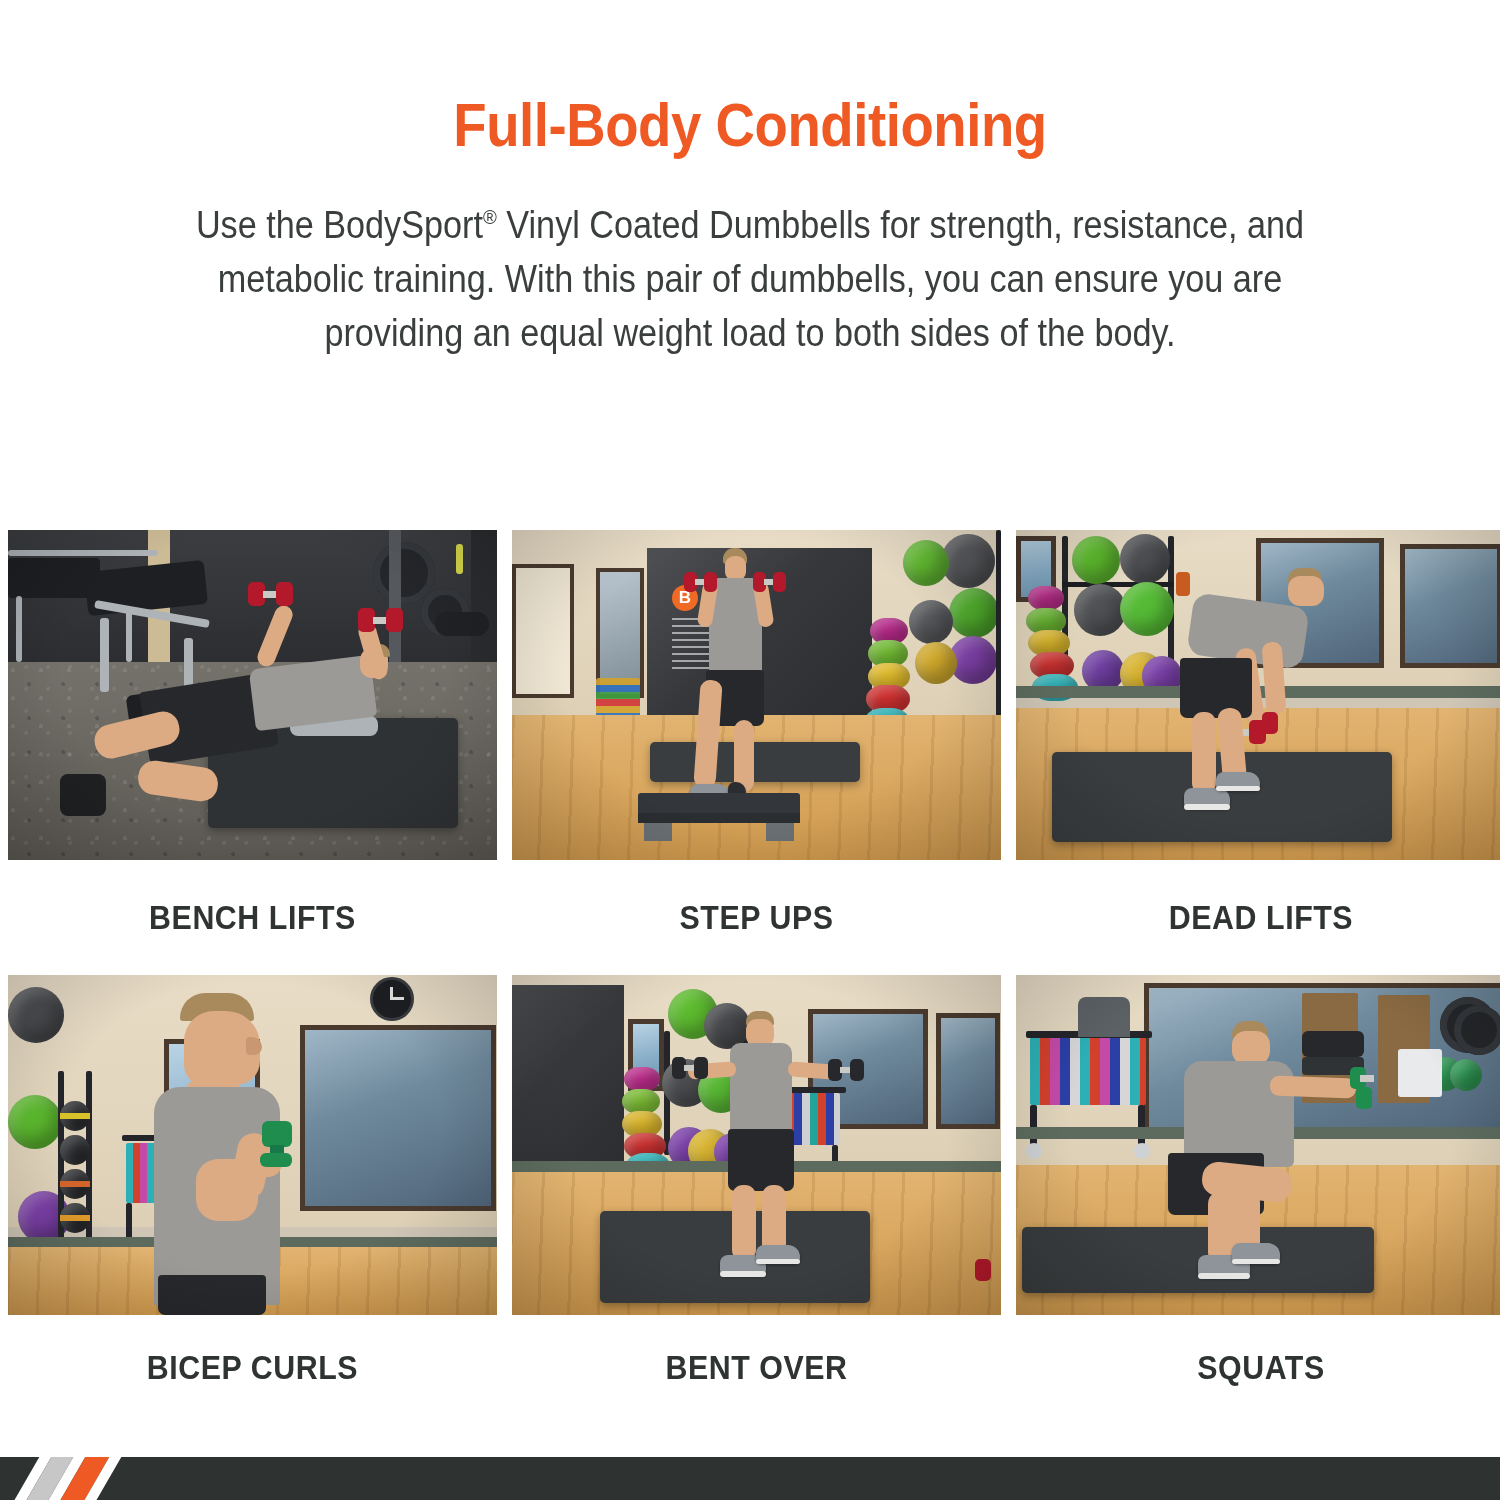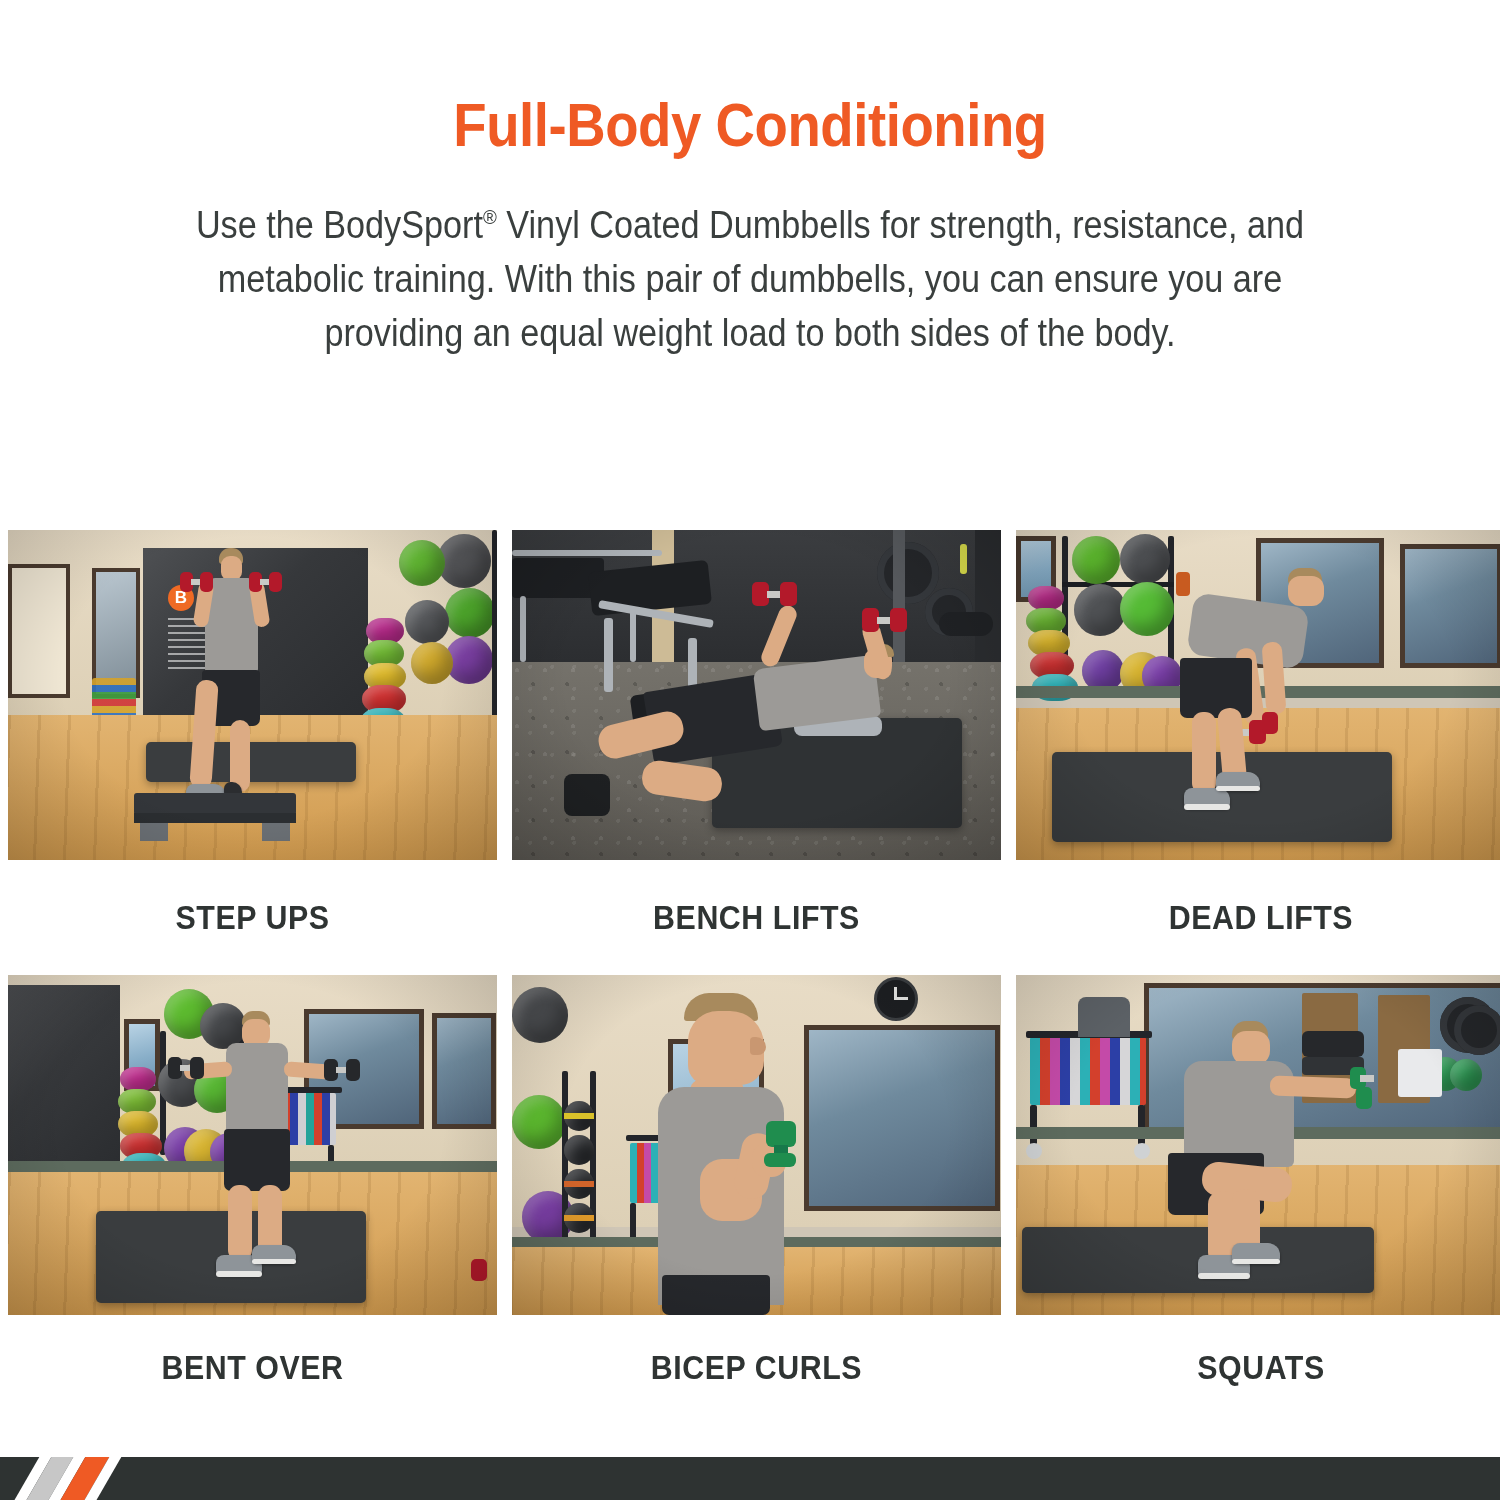--- a/index.html
+++ b/index.html
@@ -162,20 +162,66 @@
 <body>
 
 <div class="page">
 
   <div class="header">
     <div class="title">Full-Body Conditioning</div>
     <p class="subtitle"><span>Use the BodySport</span><sup>®</sup><span> Vinyl Coated Dumbbells for strength, resistance, and metabolic training. With this pair of dumbbells, you can ensure you are providing an equal weight load to both sides of the body.</span></p>
   </div>
 
   <div class="grid">
+
+    <div class="cell">
+      <div class="photo">
+        <div class="layer wall dark" style="height:42%"></div>
+        <div class="layer" style="left:140px;top:0;width:22px;height:140px;background:#cdbb96;"></div>
+        <div class="layer bench-frame" style="left:0;top:20px;width:150px;height:6px;"></div>
+        <div class="layer bench-pad" style="left:0;top:28px;width:92px;height:40px;border-radius:4px;"></div>
+        <div class="layer bench-frame" style="left:8px;top:66px;width:6px;height:66px;"></div>
+        <div class="layer bench-frame" style="left:118px;top:66px;width:6px;height:66px;"></div>
+
+        <div class="layer plate" style="right:62px;top:12px;width:62px;height:62px;"></div>
+        <div class="layer plate" style="right:28px;top:58px;width:48px;height:48px;"></div>
+        <div class="layer" style="right:0;top:0;width:26px;height:150px;background:#2a2c2f;"></div>
+        <div class="layer" style="right:96px;top:0;width:12px;height:190px;background:#55585c;"></div>
+        <div class="layer" style="right:8px;top:82px;width:54px;height:24px;background:#1f2124;border-radius:12px;"></div>
+        <div class="layer" style="right:34px;top:14px;width:7px;height:30px;background:#d6d94a;border-radius:3px;"></div>
+
+        <div class="layer floor-rubber" style="height:60%"></div>
+        <div class="layer mat" style="left:200px;top:188px;width:250px;height:110px;background:#2f3234;"></div>
+
+        <div class="layer bench-pad" style="left:78px;top:36px;width:120px;height:44px;transform:rotate(-6deg);"></div>
+        <div class="layer bench-frame" style="left:86px;top:80px;width:116px;height:8px;transform:rotate(10deg);"></div>
+        <div class="layer bench-frame" style="left:92px;top:88px;width:9px;height:74px;"></div>
+        <div class="layer bench-frame" style="left:176px;top:108px;width:9px;height:72px;"></div>
+        <div class="layer bench-pad" style="left:120px;top:152px;width:200px;height:48px;transform:rotate(-8deg);"></div>
+        <div class="layer" style="left:52px;top:244px;width:46px;height:42px;background:#1e2022;border-radius:8px;"></div>
+        <div class="layer bench-frame" style="left:282px;top:186px;width:88px;height:20px;border-radius:8px;"></div>
+
+        <div class="layer shorts" style="left:136px;top:152px;width:130px;height:74px;transform:rotate(-9deg);"></div>
+        <div class="layer shirt" style="left:244px;top:132px;width:122px;height:62px;transform:rotate(-7deg);"></div>
+        <div class="layer skin" style="left:352px;top:118px;width:28px;height:30px;border-radius:12px;"></div>
+        <div class="layer hair" style="left:358px;top:114px;width:24px;height:13px;border-radius:10px 10px 2px 2px;"></div>
+        <div class="layer skin" style="left:258px;top:74px;width:18px;height:64px;border-radius:9px;transform:rotate(22deg);"></div>
+        <div class="layer skin" style="left:356px;top:92px;width:18px;height:58px;border-radius:9px;transform:rotate(-16deg);"></div>
+        <div class="layer db-red" style="left:240px;top:52px;width:17px;height:24px;"></div>
+        <div class="layer db-bar" style="left:255px;top:61px;width:16px;height:7px;"></div>
+        <div class="layer db-red" style="left:268px;top:52px;width:17px;height:24px;"></div>
+        <div class="layer db-red" style="left:350px;top:78px;width:17px;height:24px;"></div>
+        <div class="layer db-bar" style="left:365px;top:87px;width:16px;height:7px;"></div>
+        <div class="layer db-red" style="left:378px;top:78px;width:17px;height:24px;"></div>
+        <div class="layer skin" style="left:86px;top:188px;width:86px;height:34px;border-radius:16px;transform:rotate(-14deg);"></div>
+        <div class="layer skin" style="left:130px;top:234px;width:80px;height:34px;border-radius:16px;transform:rotate(8deg);"></div>
+        <div class="layer vignette"></div>
+      </div>
+      <div class="caption">BENCH LIFTS</div>
+    </div>
 
     <div class="cell">
       <div class="photo">
         <div class="layer wall cream" style="height:58%"></div>
         <div class="layer banner-wall" style="left:135px;top:18px;width:225px;height:172px;"></div>
         <div class="layer blogo" style="left:160px;top:55px;width:26px;height:26px;font-size:17px;">B</div>
         <div class="layer" style="left:160px;top:88px;width:40px;height:52px;background:repeating-linear-gradient(180deg,rgba(255,255,255,.55) 0 2px,transparent 2px 7px);"></div>
 
         <div class="layer" style="left:0;top:34px;width:62px;height:134px;background:#efe6d3;border:4px solid #4a3a2e;"></div>
         <div class="layer" style="left:84px;top:38px;width:48px;height:130px;background:linear-gradient(160deg,#b9c6cf,#7e8c96);border:4px solid #4a3a2e;"></div>
@@ -215,66 +261,20 @@
         <div class="layer shoe-sole" style="left:178px;top:268px;width:40px;height:5px;border-radius:3px;"></div>
         <div class="layer shoe" style="left:216px;top:252px;width:18px;height:14px;background:#2b2d30;"></div>
 
         <div class="layer step-top" style="left:126px;top:263px;width:162px;height:22px;"></div>
         <div class="layer step-leg" style="left:132px;top:283px;width:28px;height:28px;"></div>
         <div class="layer step-leg" style="left:254px;top:283px;width:28px;height:28px;"></div>
         <div class="layer" style="left:126px;top:283px;width:162px;height:10px;background:#2b2e31;"></div>
         <div class="layer vignette"></div>
       </div>
       <div class="caption">STEP UPS</div>
-    </div>
-
-    <div class="cell">
-      <div class="photo">
-        <div class="layer wall dark" style="height:42%"></div>
-        <div class="layer" style="left:140px;top:0;width:22px;height:140px;background:#cdbb96;"></div>
-        <div class="layer bench-frame" style="left:0;top:20px;width:150px;height:6px;"></div>
-        <div class="layer bench-pad" style="left:0;top:28px;width:92px;height:40px;border-radius:4px;"></div>
-        <div class="layer bench-frame" style="left:8px;top:66px;width:6px;height:66px;"></div>
-        <div class="layer bench-frame" style="left:118px;top:66px;width:6px;height:66px;"></div>
-
-        <div class="layer plate" style="right:62px;top:12px;width:62px;height:62px;"></div>
-        <div class="layer plate" style="right:28px;top:58px;width:48px;height:48px;"></div>
-        <div class="layer" style="right:0;top:0;width:26px;height:150px;background:#2a2c2f;"></div>
-        <div class="layer" style="right:96px;top:0;width:12px;height:190px;background:#55585c;"></div>
-        <div class="layer" style="right:8px;top:82px;width:54px;height:24px;background:#1f2124;border-radius:12px;"></div>
-        <div class="layer" style="right:34px;top:14px;width:7px;height:30px;background:#d6d94a;border-radius:3px;"></div>
-
-        <div class="layer floor-rubber" style="height:60%"></div>
-        <div class="layer mat" style="left:200px;top:188px;width:250px;height:110px;background:#2f3234;"></div>
-
-        <div class="layer bench-pad" style="left:78px;top:36px;width:120px;height:44px;transform:rotate(-6deg);"></div>
-        <div class="layer bench-frame" style="left:86px;top:80px;width:116px;height:8px;transform:rotate(10deg);"></div>
-        <div class="layer bench-frame" style="left:92px;top:88px;width:9px;height:74px;"></div>
-        <div class="layer bench-frame" style="left:176px;top:108px;width:9px;height:72px;"></div>
-        <div class="layer bench-pad" style="left:120px;top:152px;width:200px;height:48px;transform:rotate(-8deg);"></div>
-        <div class="layer" style="left:52px;top:244px;width:46px;height:42px;background:#1e2022;border-radius:8px;"></div>
-        <div class="layer bench-frame" style="left:282px;top:186px;width:88px;height:20px;border-radius:8px;"></div>
-
-        <div class="layer shorts" style="left:136px;top:152px;width:130px;height:74px;transform:rotate(-9deg);"></div>
-        <div class="layer shirt" style="left:244px;top:132px;width:122px;height:62px;transform:rotate(-7deg);"></div>
-        <div class="layer skin" style="left:352px;top:118px;width:28px;height:30px;border-radius:12px;"></div>
-        <div class="layer hair" style="left:358px;top:114px;width:24px;height:13px;border-radius:10px 10px 2px 2px;"></div>
-        <div class="layer skin" style="left:258px;top:74px;width:18px;height:64px;border-radius:9px;transform:rotate(22deg);"></div>
-        <div class="layer skin" style="left:356px;top:92px;width:18px;height:58px;border-radius:9px;transform:rotate(-16deg);"></div>
-        <div class="layer db-red" style="left:240px;top:52px;width:17px;height:24px;"></div>
-        <div class="layer db-bar" style="left:255px;top:61px;width:16px;height:7px;"></div>
-        <div class="layer db-red" style="left:268px;top:52px;width:17px;height:24px;"></div>
-        <div class="layer db-red" style="left:350px;top:78px;width:17px;height:24px;"></div>
-        <div class="layer db-bar" style="left:365px;top:87px;width:16px;height:7px;"></div>
-        <div class="layer db-red" style="left:378px;top:78px;width:17px;height:24px;"></div>
-        <div class="layer skin" style="left:86px;top:188px;width:86px;height:34px;border-radius:16px;transform:rotate(-14deg);"></div>
-        <div class="layer skin" style="left:130px;top:234px;width:80px;height:34px;border-radius:16px;transform:rotate(8deg);"></div>
-        <div class="layer vignette"></div>
-      </div>
-      <div class="caption">BENCH LIFTS</div>
     </div>
 
     <div class="cell">
       <div class="photo">
         <div class="layer wall cream" style="height:50%"></div>
         <div class="layer mirror" style="left:240px;top:8px;width:128px;height:130px;"></div>
         <div class="layer mirror" style="left:384px;top:14px;width:102px;height:124px;"></div>
         <div class="layer window" style="left:0;top:6px;width:40px;height:66px;"></div>
         <div class="layer rack" style="left:46px;top:6px;width:6px;height:160px;"></div>
         <div class="layer rack" style="left:152px;top:6px;width:6px;height:160px;"></div>
@@ -312,20 +312,67 @@
         <div class="layer shoe-sole" style="left:168px;top:274px;width:46px;height:6px;border-radius:3px;"></div>
         <div class="layer shoe" style="left:200px;top:242px;width:44px;height:18px;"></div>
         <div class="layer shoe-sole" style="left:200px;top:256px;width:44px;height:5px;border-radius:3px;"></div>
         <div class="layer vignette"></div>
       </div>
       <div class="caption">DEAD LIFTS</div>
     </div>
 
     <div class="cell r2">
       <div class="photo">
+        <div class="layer wall cream" style="height:74%"></div>
+        <div class="layer mirror" style="left:292px;top:50px;width:196px;height:186px;"></div>
+        <div class="layer window" style="left:156px;top:64px;width:96px;height:176px;"></div>
+
+        <div class="layer" style="left:362px;top:2px;width:44px;height:44px;border-radius:50%;background:#1c1e21;border:3px solid #3a3d40;"></div>
+        <div class="layer" style="left:382px;top:12px;width:3px;height:13px;background:#e2e2e0;"></div>
+        <div class="layer" style="left:382px;top:22px;width:14px;height:3px;background:#e2e2e0;"></div>
+
+        <div class="layer ball" style="left:0;top:12px;width:56px;height:56px;background:#4b4d50;"></div>
+        <div class="layer ball" style="left:0;top:120px;width:54px;height:54px;background:#5dbb2f;"></div>
+        <div class="layer ball" style="left:10px;top:216px;width:52px;height:52px;background:#7b3fa6;"></div>
+
+        <div class="layer rack" style="left:50px;top:96px;width:6px;height:190px;"></div>
+        <div class="layer rack" style="left:78px;top:96px;width:6px;height:190px;"></div>
+        <div class="layer ball" style="left:52px;top:126px;width:30px;height:30px;background:#2c2e31;"></div>
+        <div class="layer ball" style="left:52px;top:160px;width:30px;height:30px;background:#2c2e31;"></div>
+        <div class="layer ball" style="left:52px;top:194px;width:30px;height:30px;background:#2c2e31;"></div>
+        <div class="layer ball" style="left:52px;top:228px;width:30px;height:30px;background:#2c2e31;"></div>
+        <div class="layer" style="left:52px;top:138px;width:30px;height:6px;background:#d9c12a;"></div>
+        <div class="layer" style="left:52px;top:206px;width:30px;height:6px;background:#d2642a;"></div>
+        <div class="layer" style="left:52px;top:240px;width:30px;height:6px;background:#e09a2a;"></div>
+
+        <div class="layer" style="left:118px;top:168px;width:40px;height:60px;background:repeating-linear-gradient(90deg,#2cb0b6 0 7px,#d3402c 7px 14px,#c44aa8 14px 21px);border-radius:2px;"></div>
+        <div class="layer rack" style="left:114px;top:160px;width:48px;height:6px;"></div>
+        <div class="layer rack" style="left:118px;top:228px;width:6px;height:44px;"></div>
+        <div class="layer baseboard" style="top:262px;"></div>
+        <div class="layer floor-wood2" style="height:20%"></div>
+
+        <div class="layer hair" style="left:172px;top:18px;width:74px;height:28px;border-radius:34px 34px 4px 4px;"></div>
+        <div class="layer skin" style="left:176px;top:36px;width:76px;height:74px;border-radius:30px 34px 24px 20px;"></div>
+        <div class="layer skin-d" style="left:238px;top:62px;width:16px;height:18px;border-radius:4px 10px 8px 4px;"></div>
+        <div class="layer skin" style="left:178px;top:104px;width:54px;height:32px;border-radius:12px;"></div>
+        <div class="layer shirt" style="left:146px;top:112px;width:126px;height:218px;border-radius:26px 26px 0 0;"></div>
+        <div class="layer skin" style="left:188px;top:184px;width:62px;height:62px;border-radius:22px;"></div>
+        <div class="layer skin" style="left:226px;top:158px;width:34px;height:66px;border-radius:16px;transform:rotate(12deg);"></div>
+        <div class="layer skin" style="left:240px;top:168px;width:34px;height:34px;border-radius:14px;"></div>
+        <div class="layer db-green" style="left:254px;top:146px;width:30px;height:26px;border-radius:6px;"></div>
+        <div class="layer" style="left:262px;top:170px;width:14px;height:10px;background:#17794a;"></div>
+        <div class="layer db-green" style="left:252px;top:178px;width:32px;height:14px;border-radius:6px;"></div>
+        <div class="layer shorts" style="left:150px;top:300px;width:108px;height:40px;"></div>
+        <div class="layer vignette"></div>
+      </div>
+      <div class="caption">BICEP CURLS</div>
+    </div>
+
+    <div class="cell r2">
+      <div class="photo">
         <div class="layer wall cream" style="height:56%"></div>
         <div class="layer banner-wall" style="left:0;top:10px;width:112px;height:180px;"></div>
         <div class="layer mirror" style="left:296px;top:34px;width:120px;height:120px;"></div>
         <div class="layer mirror" style="left:424px;top:38px;width:64px;height:116px;"></div>
         <div class="layer window" style="left:116px;top:44px;width:36px;height:72px;"></div>
         <div class="layer rack" style="left:152px;top:56px;width:6px;height:124px;"></div>
         <div class="layer rack" style="left:230px;top:56px;width:6px;height:124px;"></div>
         <div class="layer rackbar" style="left:152px;top:110px;width:84px;height:5px;"></div>
         <div class="layer ball" style="left:156px;top:14px;width:50px;height:50px;background:#5dbb2f;"></div>
         <div class="layer ball" style="left:192px;top:28px;width:46px;height:46px;background:#46484b;"></div>
@@ -367,67 +414,20 @@
         <div class="layer shoe" style="left:244px;top:270px;width:44px;height:18px;"></div>
         <div class="layer shoe-sole" style="left:244px;top:284px;width:44px;height:5px;border-radius:3px;"></div>
         <div class="layer db-red" style="right:10px;bottom:34px;width:16px;height:22px;"></div>
         <div class="layer vignette"></div>
       </div>
       <div class="caption">BENT OVER</div>
     </div>
 
     <div class="cell r2">
       <div class="photo">
-        <div class="layer wall cream" style="height:74%"></div>
-        <div class="layer mirror" style="left:292px;top:50px;width:196px;height:186px;"></div>
-        <div class="layer window" style="left:156px;top:64px;width:96px;height:176px;"></div>
-
-        <div class="layer" style="left:362px;top:2px;width:44px;height:44px;border-radius:50%;background:#1c1e21;border:3px solid #3a3d40;"></div>
-        <div class="layer" style="left:382px;top:12px;width:3px;height:13px;background:#e2e2e0;"></div>
-        <div class="layer" style="left:382px;top:22px;width:14px;height:3px;background:#e2e2e0;"></div>
-
-        <div class="layer ball" style="left:0;top:12px;width:56px;height:56px;background:#4b4d50;"></div>
-        <div class="layer ball" style="left:0;top:120px;width:54px;height:54px;background:#5dbb2f;"></div>
-        <div class="layer ball" style="left:10px;top:216px;width:52px;height:52px;background:#7b3fa6;"></div>
-
-        <div class="layer rack" style="left:50px;top:96px;width:6px;height:190px;"></div>
-        <div class="layer rack" style="left:78px;top:96px;width:6px;height:190px;"></div>
-        <div class="layer ball" style="left:52px;top:126px;width:30px;height:30px;background:#2c2e31;"></div>
-        <div class="layer ball" style="left:52px;top:160px;width:30px;height:30px;background:#2c2e31;"></div>
-        <div class="layer ball" style="left:52px;top:194px;width:30px;height:30px;background:#2c2e31;"></div>
-        <div class="layer ball" style="left:52px;top:228px;width:30px;height:30px;background:#2c2e31;"></div>
-        <div class="layer" style="left:52px;top:138px;width:30px;height:6px;background:#d9c12a;"></div>
-        <div class="layer" style="left:52px;top:206px;width:30px;height:6px;background:#d2642a;"></div>
-        <div class="layer" style="left:52px;top:240px;width:30px;height:6px;background:#e09a2a;"></div>
-
-        <div class="layer" style="left:118px;top:168px;width:40px;height:60px;background:repeating-linear-gradient(90deg,#2cb0b6 0 7px,#d3402c 7px 14px,#c44aa8 14px 21px);border-radius:2px;"></div>
-        <div class="layer rack" style="left:114px;top:160px;width:48px;height:6px;"></div>
-        <div class="layer rack" style="left:118px;top:228px;width:6px;height:44px;"></div>
-        <div class="layer baseboard" style="top:262px;"></div>
-        <div class="layer floor-wood2" style="height:20%"></div>
-
-        <div class="layer hair" style="left:172px;top:18px;width:74px;height:28px;border-radius:34px 34px 4px 4px;"></div>
-        <div class="layer skin" style="left:176px;top:36px;width:76px;height:74px;border-radius:30px 34px 24px 20px;"></div>
-        <div class="layer skin-d" style="left:238px;top:62px;width:16px;height:18px;border-radius:4px 10px 8px 4px;"></div>
-        <div class="layer skin" style="left:178px;top:104px;width:54px;height:32px;border-radius:12px;"></div>
-        <div class="layer shirt" style="left:146px;top:112px;width:126px;height:218px;border-radius:26px 26px 0 0;"></div>
-        <div class="layer skin" style="left:188px;top:184px;width:62px;height:62px;border-radius:22px;"></div>
-        <div class="layer skin" style="left:226px;top:158px;width:34px;height:66px;border-radius:16px;transform:rotate(12deg);"></div>
-        <div class="layer skin" style="left:240px;top:168px;width:34px;height:34px;border-radius:14px;"></div>
-        <div class="layer db-green" style="left:254px;top:146px;width:30px;height:26px;border-radius:6px;"></div>
-        <div class="layer" style="left:262px;top:170px;width:14px;height:10px;background:#17794a;"></div>
-        <div class="layer db-green" style="left:252px;top:178px;width:32px;height:14px;border-radius:6px;"></div>
-        <div class="layer shorts" style="left:150px;top:300px;width:108px;height:40px;"></div>
-        <div class="layer vignette"></div>
-      </div>
-      <div class="caption">BICEP CURLS</div>
-    </div>
-
-    <div class="cell r2">
-      <div class="photo">
         <div class="layer wall cream" style="height:58%"></div>
         <div class="layer mirror" style="left:128px;top:8px;width:362px;height:150px;"></div>
         <div class="layer" style="left:286px;top:18px;width:56px;height:110px;background:#8a6a42;border-radius:2px;"></div>
         <div class="layer" style="left:362px;top:20px;width:52px;height:108px;background:#8a6a42;border-radius:2px;"></div>
         <div class="layer plate" style="right:10px;top:22px;width:56px;height:56px;"></div>
         <div class="layer plate" style="right:2px;top:30px;width:50px;height:50px;"></div>
         <div class="layer ball" style="right:44px;top:82px;width:34px;height:34px;background:#2f9e57;"></div>
         <div class="layer ball" style="right:24px;top:84px;width:32px;height:32px;background:#2f9e57;"></div>
         <div class="layer" style="left:286px;top:56px;width:62px;height:26px;background:#26282b;border-radius:6px;"></div>
         <div class="layer" style="left:286px;top:82px;width:62px;height:18px;background:#303336;border-radius:4px;"></div>

